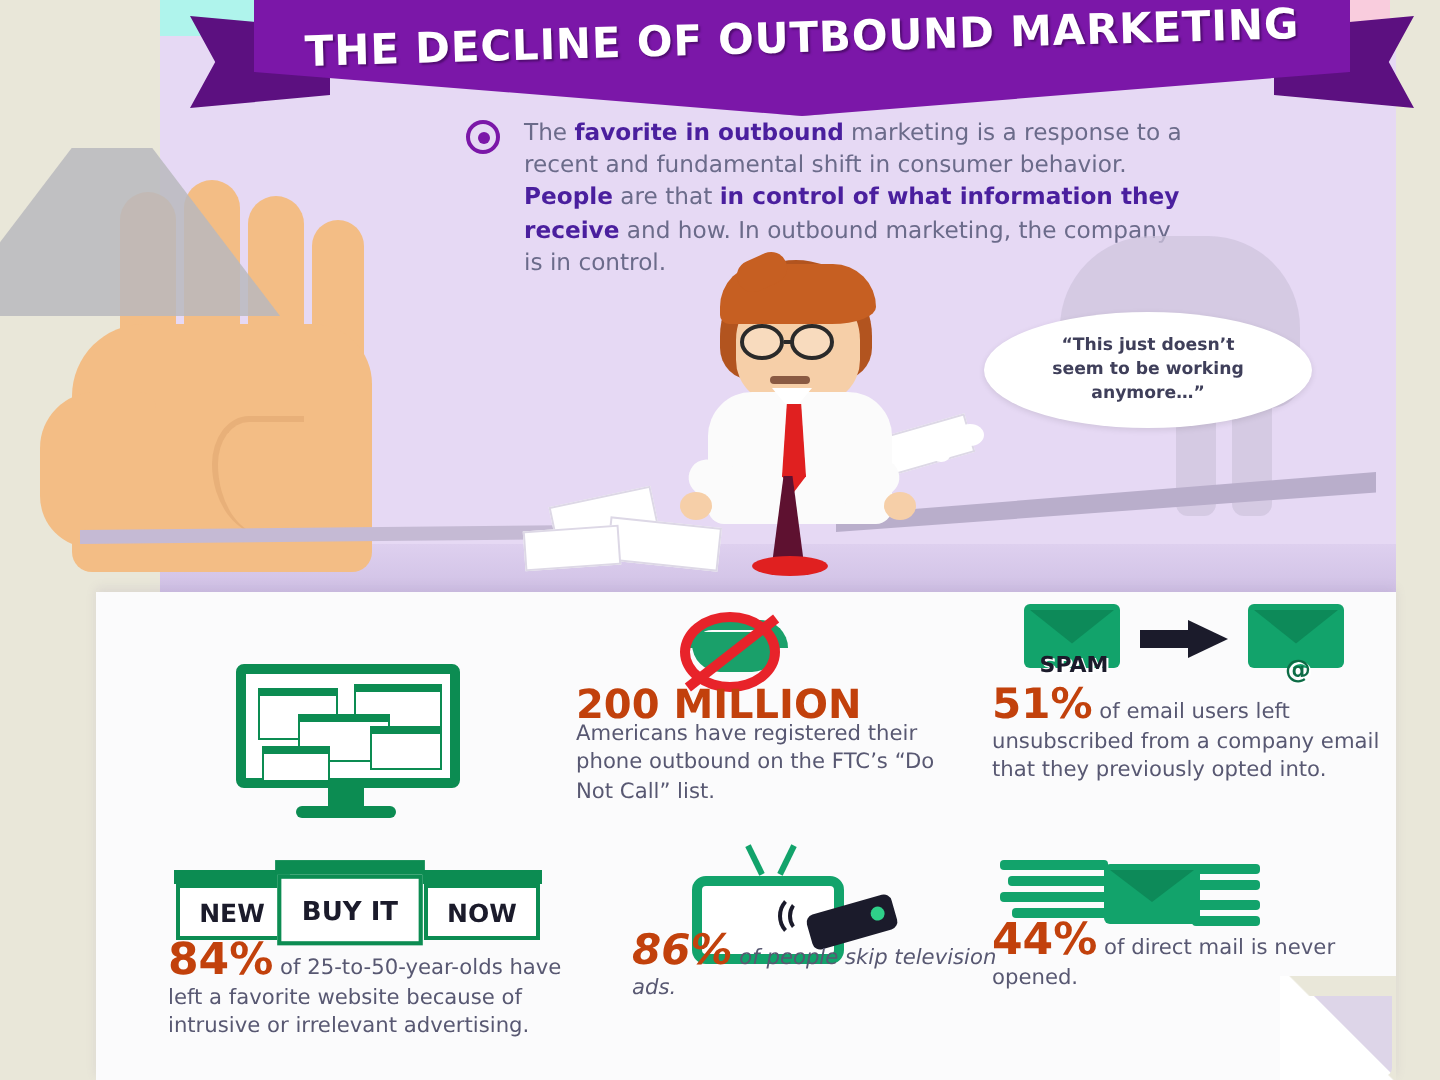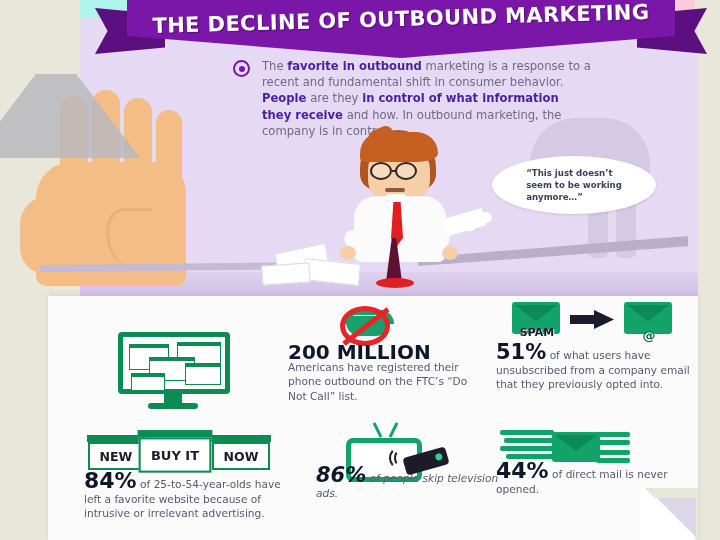--- a/index.html
+++ b/index.html
@@ -127,21 +127,21 @@
 
   
   #speech-bubble {
     position:absolute; left:492px; top:156px; width:164px; height:58px;
     background:#ffffff; border-radius:50%;
     display:flex; align-items:center; justify-content:center;
     box-shadow:0 1px 3px rgba(0,0,0,.10);
   }
   #speech-text {
     font-size:8.6px; line-height:12px; font-weight:bold; color:#3f3f5a;
-    text-align:left; white-space:pre-line;
+    text-align:center; white-space:pre-line;
     font-family:"DejaVu Sans", sans-serif;
   }
   .bubble-dot { position:absolute; background:#ffffff; border-radius:50%; }
   #bdot1 { left:478px; top:212px; width:14px; height:11px; }
   #bdot2 { left:466px; top:224px; width:9px;  height:7px; }
 
   
   #lower-panel {
     position:absolute; left:48px; top:296px; width:650px; height:244px;
     background:#fbfbfc;
@@ -152,21 +152,21 @@
     background:linear-gradient(225deg,#e9e7d9 48%, #ffffff 49%);
   }
   #page-fold:before{
     content:""; position:absolute; right:2px; bottom:2px; width:44px; height:40px;
     background:linear-gradient(225deg,#ddd5e8 46%, #ffffff 47%);
     border-radius:0 0 4px 0;
   }
 
   
   .stat-pct {
-    color:#0f172a; font-weight:bold;
+    color:#c2410c; font-weight:bold;
     font-family:"DejaVu Sans", sans-serif;
   }
   .stat-body {
     color:#585872; font-size:10.6px; line-height:14.6px;
     font-family:"DejaVu Sans", sans-serif;
   }
 
   
   #monitor-group { position:absolute; left:118px; top:332px; width:120px; height:80px; }
   #monitor-frame {
@@ -320,21 +320,21 @@
     <div class="finger" style="left:46px;  top:0px;  width:28px; height:92px;"></div>
     <div class="finger" style="left:78px;  top:-6px; width:28px; height:98px;"></div>
     <div class="finger" style="left:110px; top:2px;  width:28px; height:92px;"></div>
     <div class="finger" style="left:142px; top:14px; width:26px; height:80px;"></div>
     <div id="palm"></div>
     <div id="thumb"></div>
     <div id="palm-line"></div>
   </div>
 
   <div id="bullet-eye"></div>
-  <div id="intro-text"><span>The </span><b>favorite in outbound</b><span> marketing is a response to a recent and fundamental shift in consumer behavior. </span><b>People</b><span> are they </span><b>in control of what information they receive</b><span> and how. In outbound marketing, the company is in control.</span></div>
+  <div id="intro-text"><span>The </span><b>favorite in outbound</b><span> marketing is a response to a recent and fundamental shift in consumer behavior. </span><b>People</b><span> are that </span><b>in control of what information they receive</b><span> and how. In outbound marketing, the company is in control.</span></div>
 
   <div class="ghost" id="ghost-1"></div>
   <div class="ghost" id="ghost-2"></div>
   <div class="ghost" id="ghost-3"></div>
   <div id="podium-ramp"></div>
   <div id="floor-line"></div>
 
   <div id="businessman">
     <div class="paper" id="paper-4"></div>
     <div id="bm-hair-back"></div>
@@ -391,21 +391,21 @@
     <div class="popup" id="popup-new">
       <span>NEW</span>
     </div>
     <div class="popup" id="popup-buy">
       <span>BUY IT</span>
     </div>
   </div>
 
   <div id="stat-84" class="stat-body">
     <span class="stat-pct">84%</span>
-    <span>of 25-to-54-year-olds have left a favorite website because of intrusive or irrelevant advertising.</span>
+    <span>of 25-to-50-year-olds have left a favorite website because of intrusive or irrelevant advertising.</span>
   </div>
 
   <div id="nophone">
     <div id="phone-handle"></div>
     <div id="phone-body"></div>
     <div id="no-circle"></div>
     <div id="no-slash"></div>
   </div>
 
   <div id="stat-200" class="stat-body">
@@ -419,21 +419,21 @@
     <div id="spam-arrow">
       <div id="spam-arrow-shaft"></div>
       <div id="spam-arrow-head"></div>
     </div>
     <div class="envelope" id="env-at"></div>
     <div id="at-label">@</div>
   </div>
 
   <div id="stat-91" class="stat-body">
     <span class="stat-pct">51%</span>
-    <span>of what users have unsubscribed from a company email that they previously opted into.</span>
+    <span>of email users left unsubscribed from a company email that they previously opted into.</span>
   </div>
 
   <div id="tv-group">
     <div class="tv-ant" id="tv-ant-l"></div>
     <div class="tv-ant" id="tv-ant-r"></div>
     <div id="tv-frame"></div>
     <div class="signal-arc" id="arc1"></div>
     <div class="signal-arc" id="arc2"></div>
     <div id="remote"></div>
   </div>

